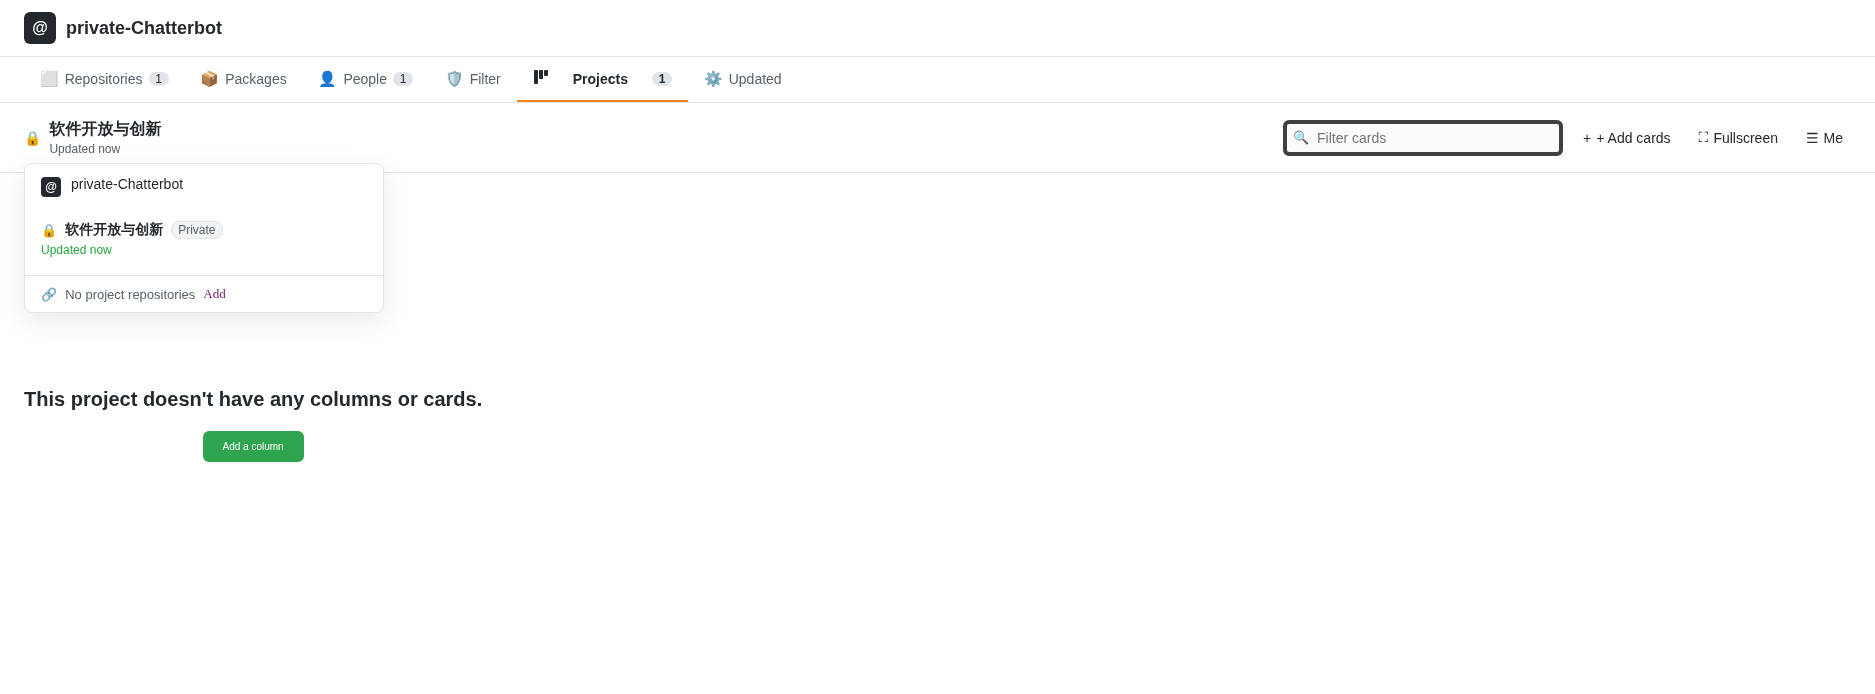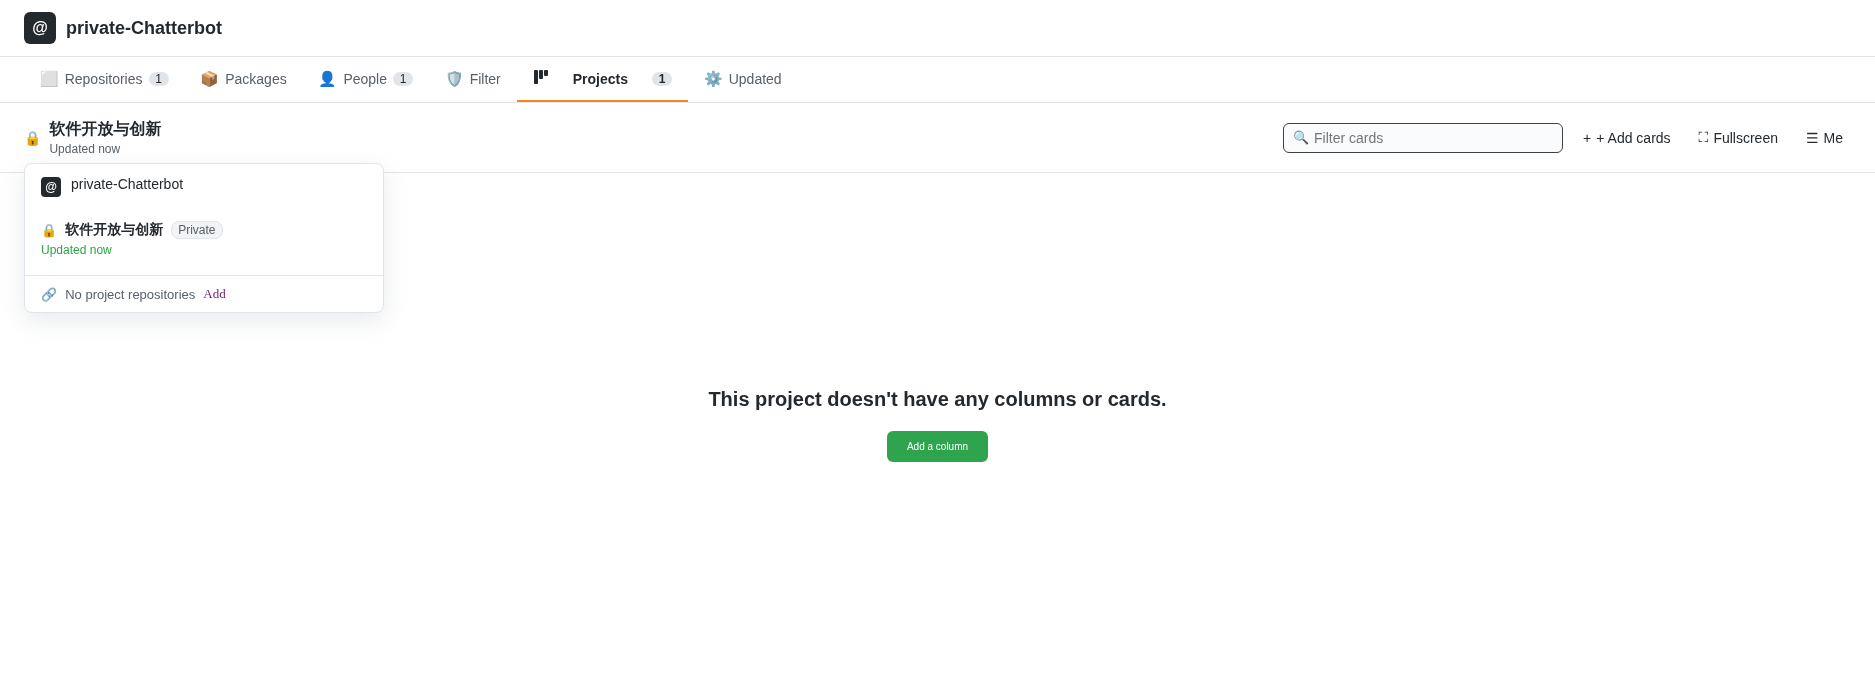--- a/index.html
+++ b/index.html
@@ -85,41 +85,41 @@
       display: flex; align-items: center; gap: 12px;
       margin-left: auto;
     }
     .filter-input-wrap {
       position: relative; display: flex; align-items: center;
     }
     .filter-input-wrap .search-icon {
       position: absolute; left: 10px; color: #586069; font-size: 13px;
     }
     .filter-input {
-      border: 1px solid #404040; border-radius: 6px;
+      border: 4px solid #404040; border-radius: 6px;
       padding: 6px 10px 6px 30px;
       font-size: 14px; color: #24292e;
       width: 280px; outline: none;
       background: #fafbfc;
     }
     .toolbar-btn {
       display: flex; align-items: center; gap: 5px;
       font-size: 14px; color: #24292e;
       cursor: pointer; padding: 6px 8px;
       border-radius: 4px; border: none; background: none;
       white-space: nowrap;
     }
     .toolbar-btn .btn-icon { font-size: 14px; }
 
     
     .project-body {
       display: flex;
       flex: 1;
       align-items: center;
-      justify-content: center;
+      justify-content: flex-start;
       padding: 80px 24px;
       position: relative;
     }
     .empty-state {
       text-align: center;
     }
     .empty-state .empty-title {
       font-size: 20px; font-weight: 600; color: #24292e;
       margin-bottom: 20px;
     }

